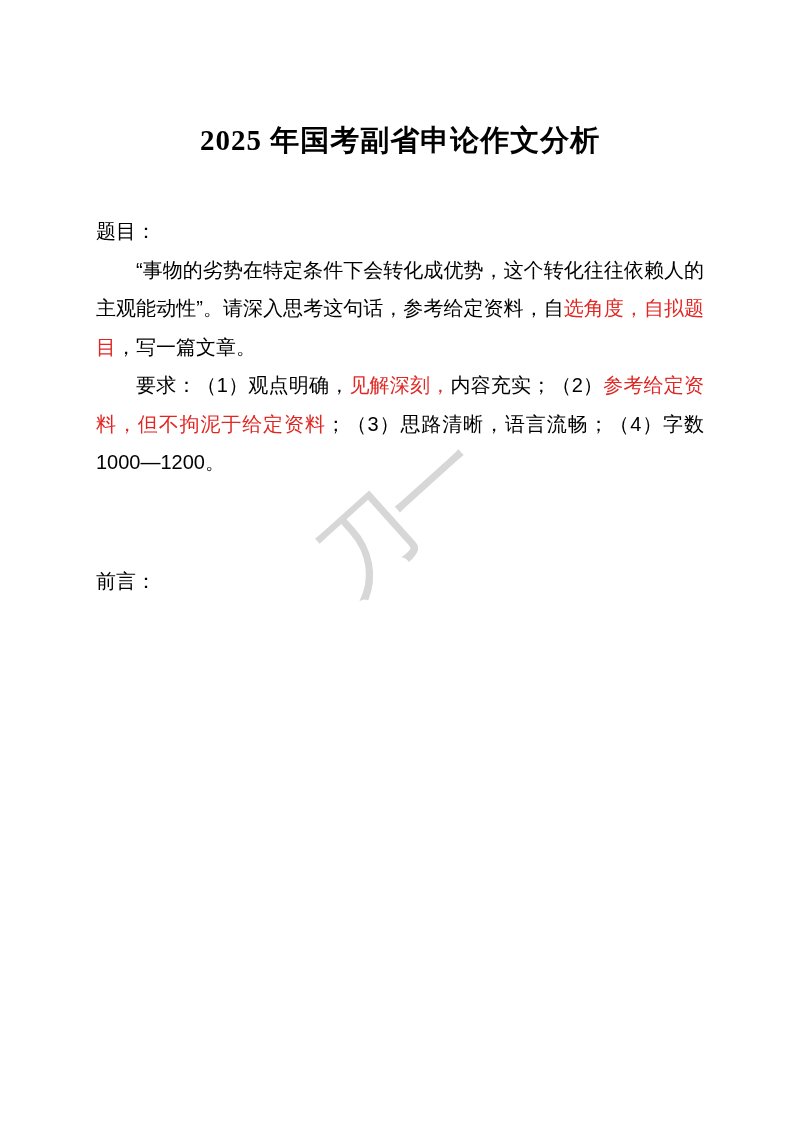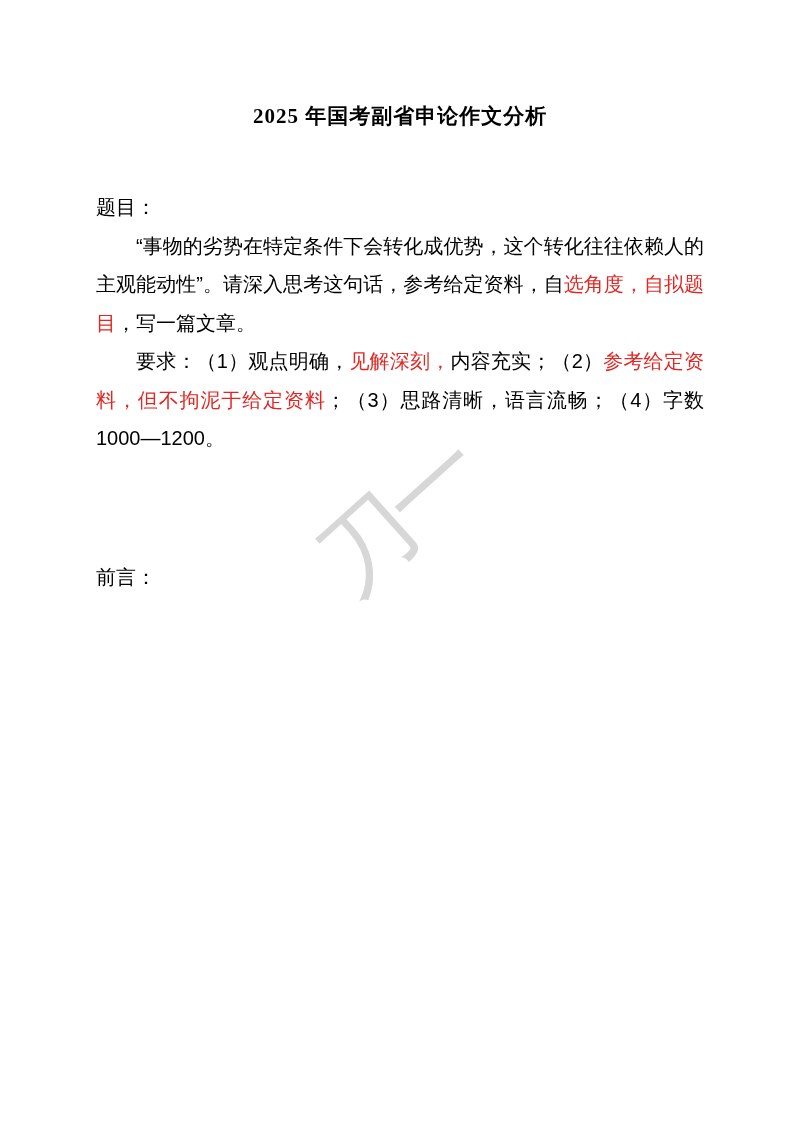--- a/index.html
+++ b/index.html
@@ -32,24 +32,24 @@
     letter-spacing: -8px;
     transform: rotate(-42deg);
     transform-origin: 50% 50%;
     white-space: nowrap;
     user-select: none;
   }
   .doc-title {
     position: relative;
     z-index: 1;
     margin: 0;
-    padding-top: 96px;
+    padding-top: 120px;
     text-align: center;
     font-family: "Liberation Serif", serif;
-    font-size: 21px;
+    font-size: 29px;
     font-weight: 700;
     letter-spacing: 1px;
     line-height: 40px;
   }
   .sec {
     position: relative;
     z-index: 1;
     margin-left: 96px;
     margin-right: 96px;
     font-size: 20px;
@@ -57,21 +57,21 @@
     text-align: justify;
   }
   .sec p { margin: 0; }
   .sec .sec-label { text-indent: 0; }
   .sec .para { text-indent: 2em; }
   .sec-question {
     margin-top: 52px;
     font-family: "Liberation Sans", sans-serif;
   }
   .sec-preface {
-    margin-top: 100px;
+    margin-top: 80px;
     font-family: "DejaVu Serif", serif;
   }
   .red { color: var(--highlight-red, #e02723); }
 </style>
 </head>
 <body>
 
 <div class="page">
 
   <div class="watermark">刀一</div>

